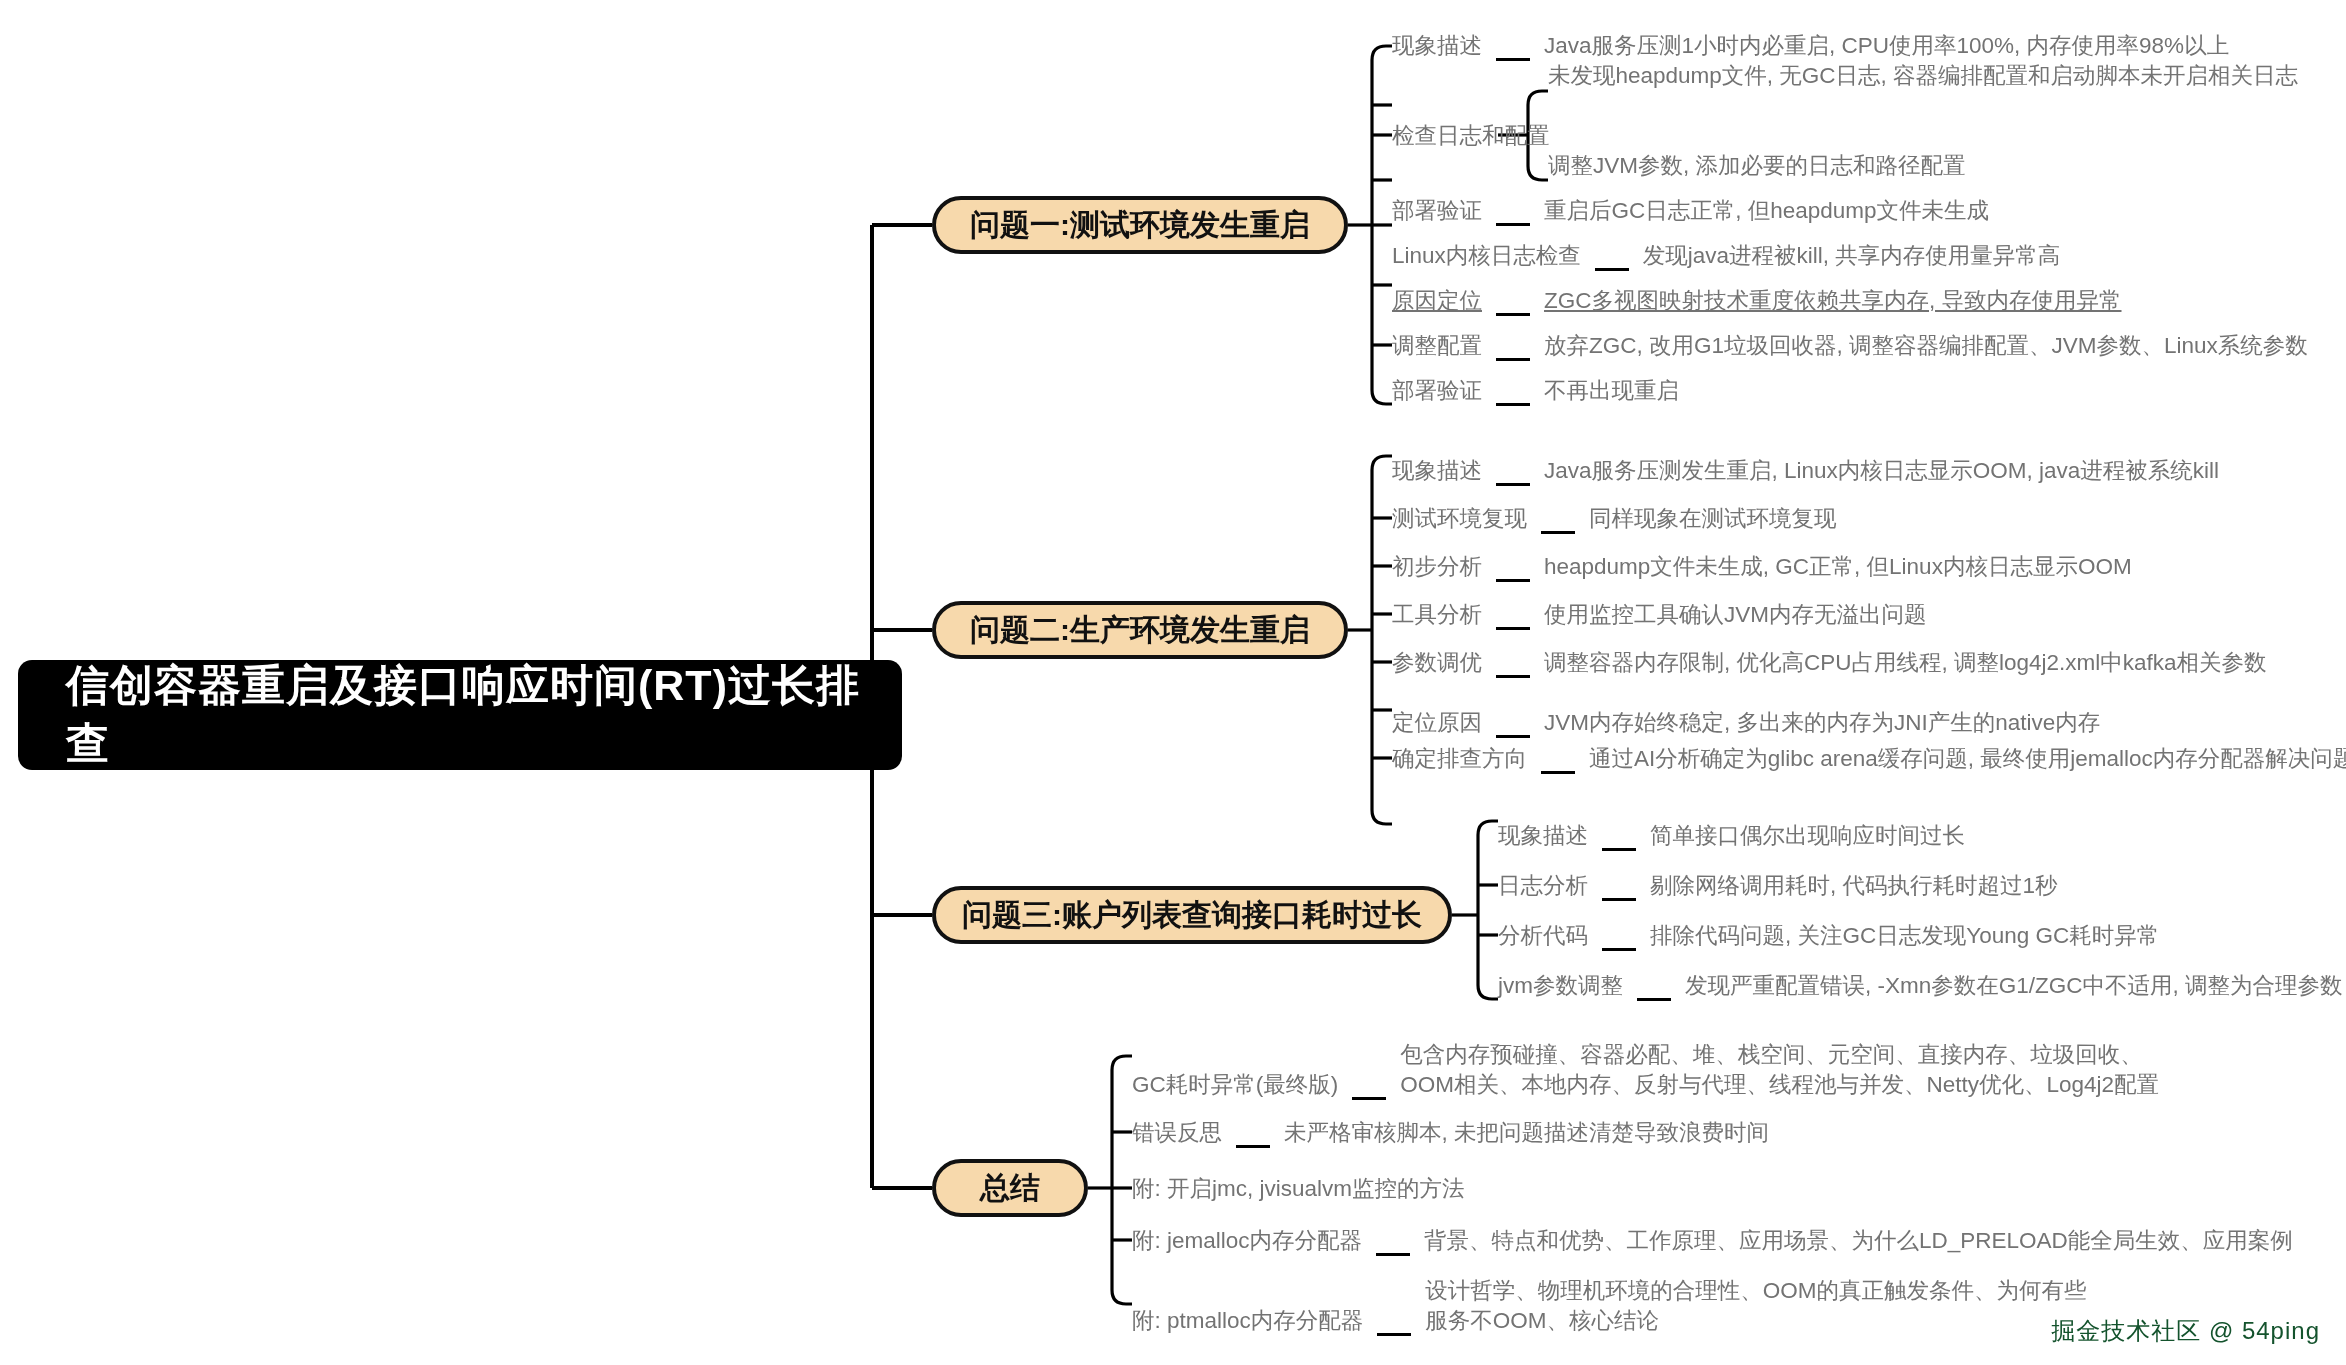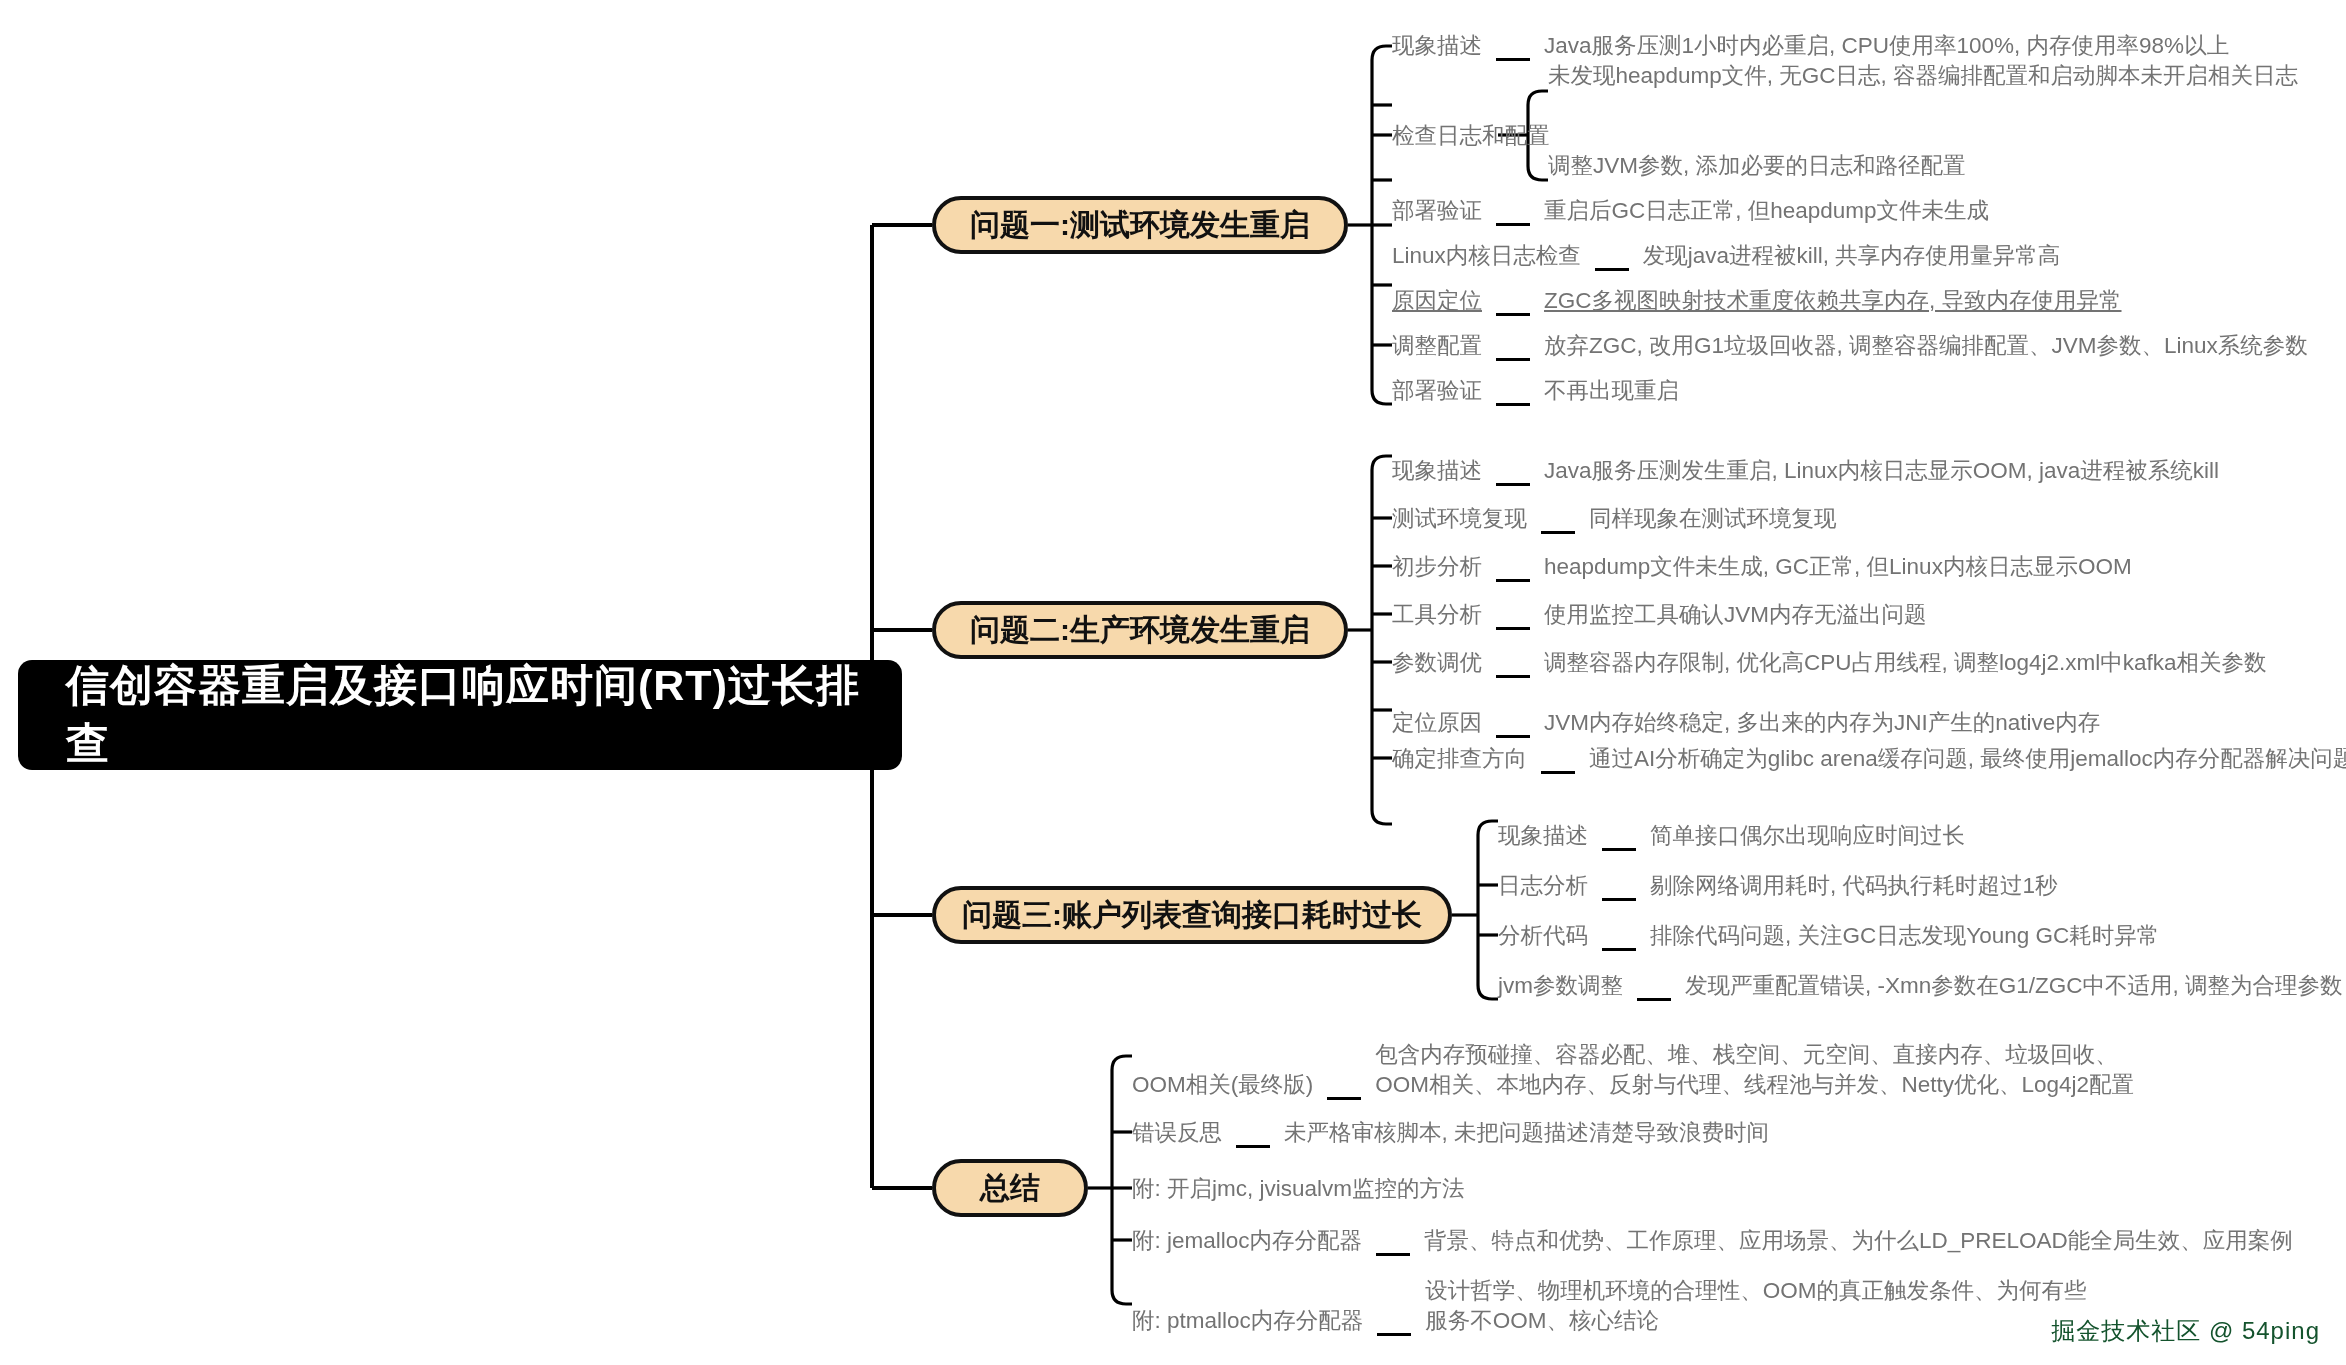--- a/index.html
+++ b/index.html
@@ -238,21 +238,21 @@
     <span class="dash"></span>
     <span class="val">排除代码问题, 关注GC日志发现Young GC耗时异常</span>
   </div>
   <div class="leaf" style="left:1498px;top:971px;">
     <span class="lbl">jvm参数调整</span>
     <span class="dash"></span>
     <span class="val">发现严重配置错误, -Xmn参数在G1/ZGC中不适用, 调整为合理参数</span>
   </div>
 
   <div class="leaf" style="left:1132px;top:1040px;">
-    <span class="lbl">OOM相关(最终版)</span>
+    <span class="lbl">GC耗时异常(最终版)</span>
     <span class="dash"></span>
     <span class="val wrap">包含内存预碰撞、容器必配、堆、栈空间、元空间、直接内存、垃圾回收、OOM相关、本地内存、反射与代理、线程池与并发、Netty优化、Log4j2配置</span>
   </div>
   <div class="leaf" style="left:1132px;top:1118px;">
     <span class="lbl">错误反思</span>
     <span class="dash"></span>
     <span class="val">未严格审核脚本, 未把问题描述清楚导致浪费时间</span>
   </div>
   <div class="leaf" style="left:1132px;top:1174px;">
     <span class="lbl">附: 开启jmc, jvisualvm监控的方法</span>

